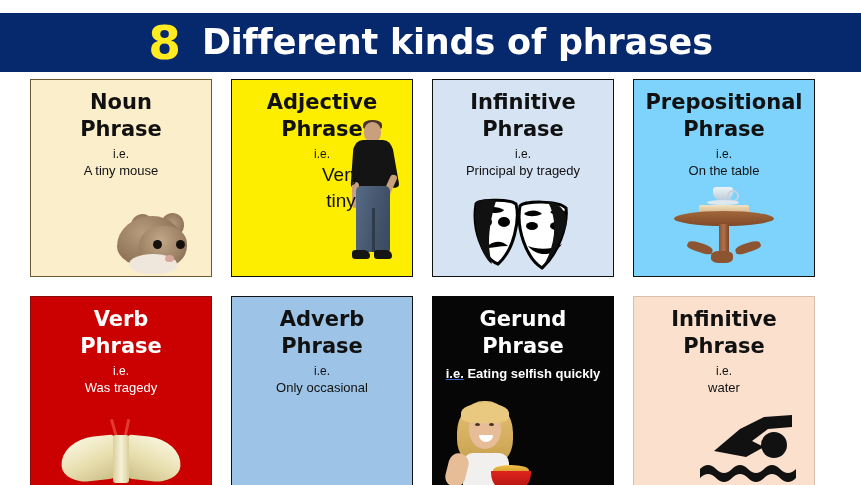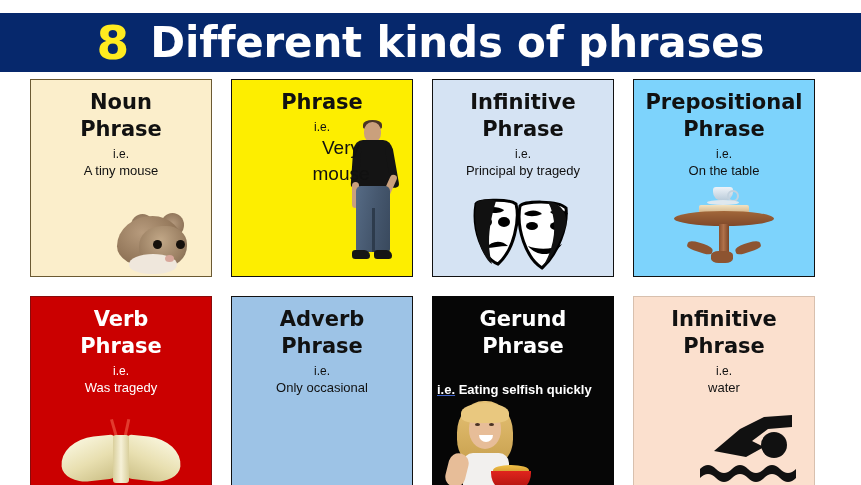--- a/index.html
+++ b/index.html
@@ -32,21 +32,21 @@
     color: #ffeb1f;
     font-size: 47px;
     font-weight: bold;
     line-height: 1;
     letter-spacing: -1px;
     margin-right: 22px;
     font-family: "DejaVu Sans", sans-serif;
   }
   #header-title {
     color: #ffffff;
-    font-size: 42px;
+    font-size: 35px;
     font-weight: bold;
     line-height: 1;
     letter-spacing: -0.2px;
     font-family: "DejaVu Sans", sans-serif;
   }
 
   
   #cards-grid {
     position: absolute;
     left: 30px;
@@ -105,26 +105,26 @@
     margin-top: 1px;
     padding-left: 44px;
   }
   .card.light-text .card-title,
   .card.light-text .card-ie,
   .card.light-text .card-example { color: #ffffff; }
 
   .inline-ie {
     position: relative;
     z-index: 3;
-    text-align: left;
+    text-align: center;
     font-size: 13px;
     font-weight: bold;
     color: #ffffff;
     padding: 0 4px;
-    margin-top: 22px;
+    margin-top: 6px;
     line-height: 1.2;
   }
   .inline-ie .ie-underline {
     text-decoration: underline;
     text-decoration-color: #3f62c9;
     font-weight: bold;
   }
 
   
   .art {
@@ -285,26 +285,27 @@
       <div class="mouse-head"></div>
       <div class="mouse-belly"></div>
       <div class="mouse-eye l"></div>
       <div class="mouse-eye r"></div>
       <div class="mouse-nose"></div>
     </div>
   </div>
 
   <div class="card bg-yellow">
     <div class="card-title">
+      <div>Adjective</div>
       <div>Phrase</div>
     </div>
     <div class="card-ie">i.e.</div>
     <div class="card-example big">
       <div>Very</div>
-      <div>mouse</div>
+      <div>tiny</div>
     </div>
     <div class="art man-wrap">
       <div class="man-hair"></div>
       <div class="man-head"></div>
       <div class="man-shirt"></div>
       <div class="man-arm l"></div>
       <div class="man-arm r"></div>
       <div class="man-forearm l"></div>
       <div class="man-forearm r"></div>
       <div class="man-jeans"></div>

